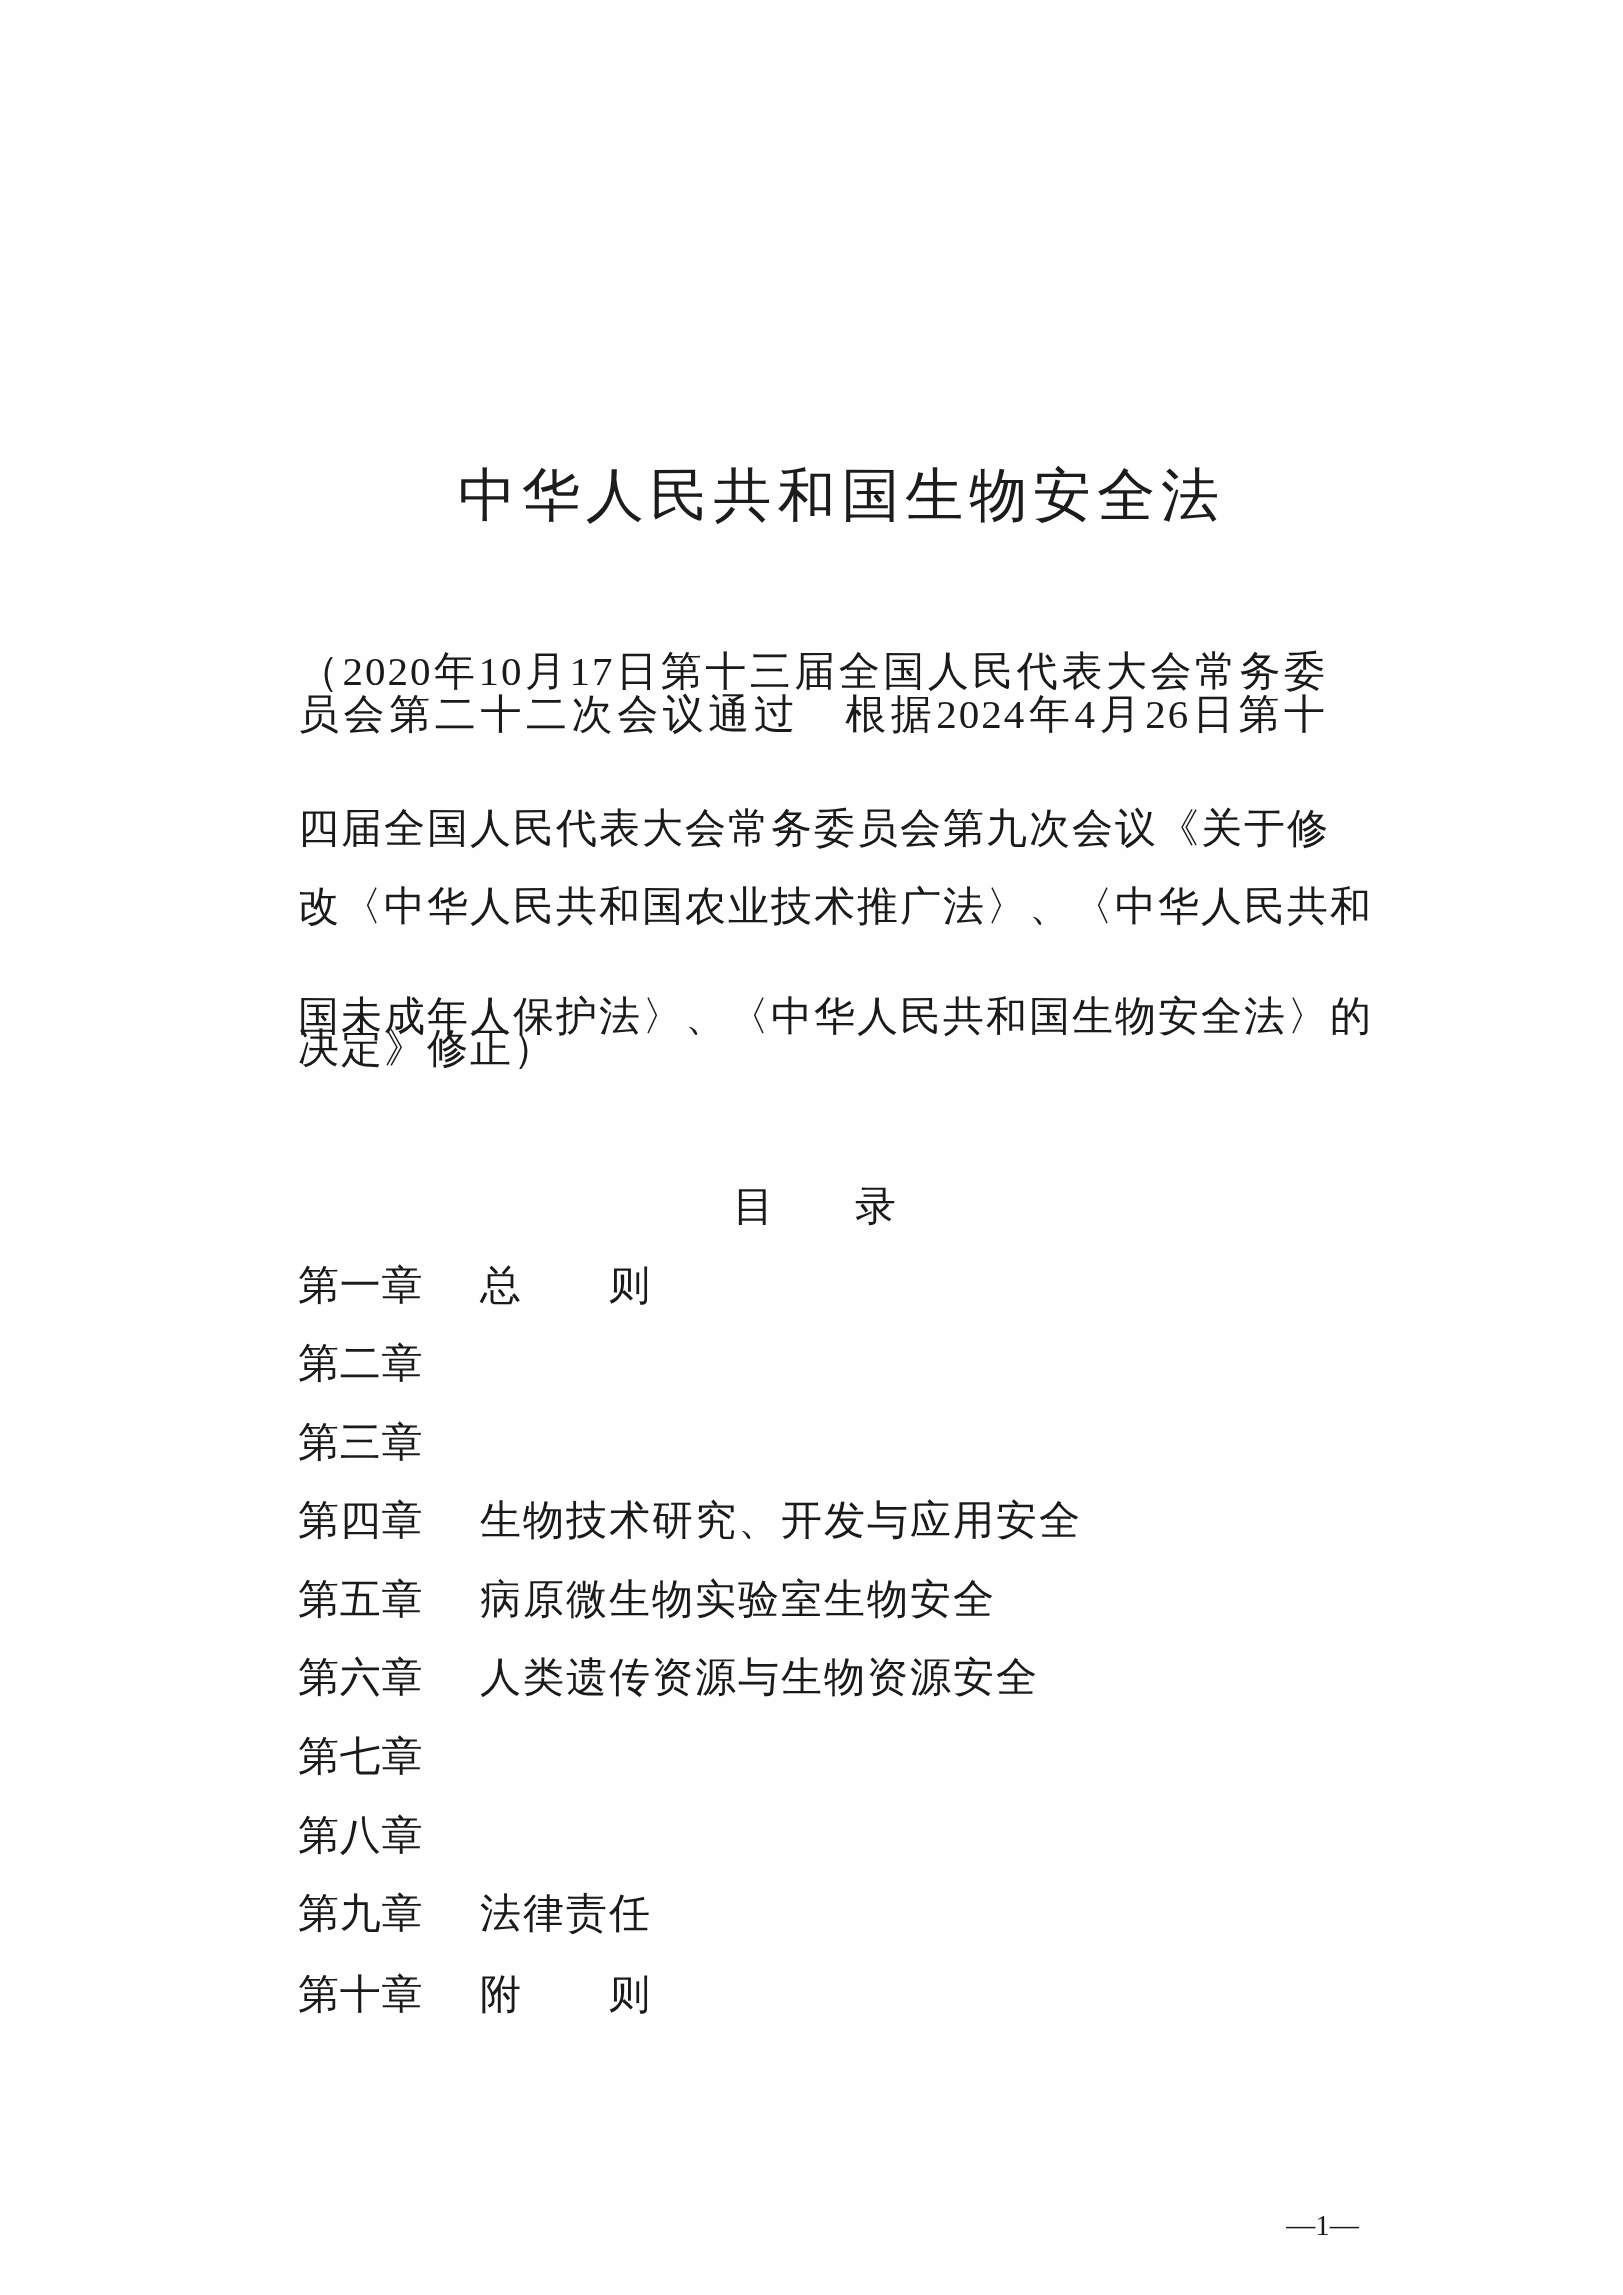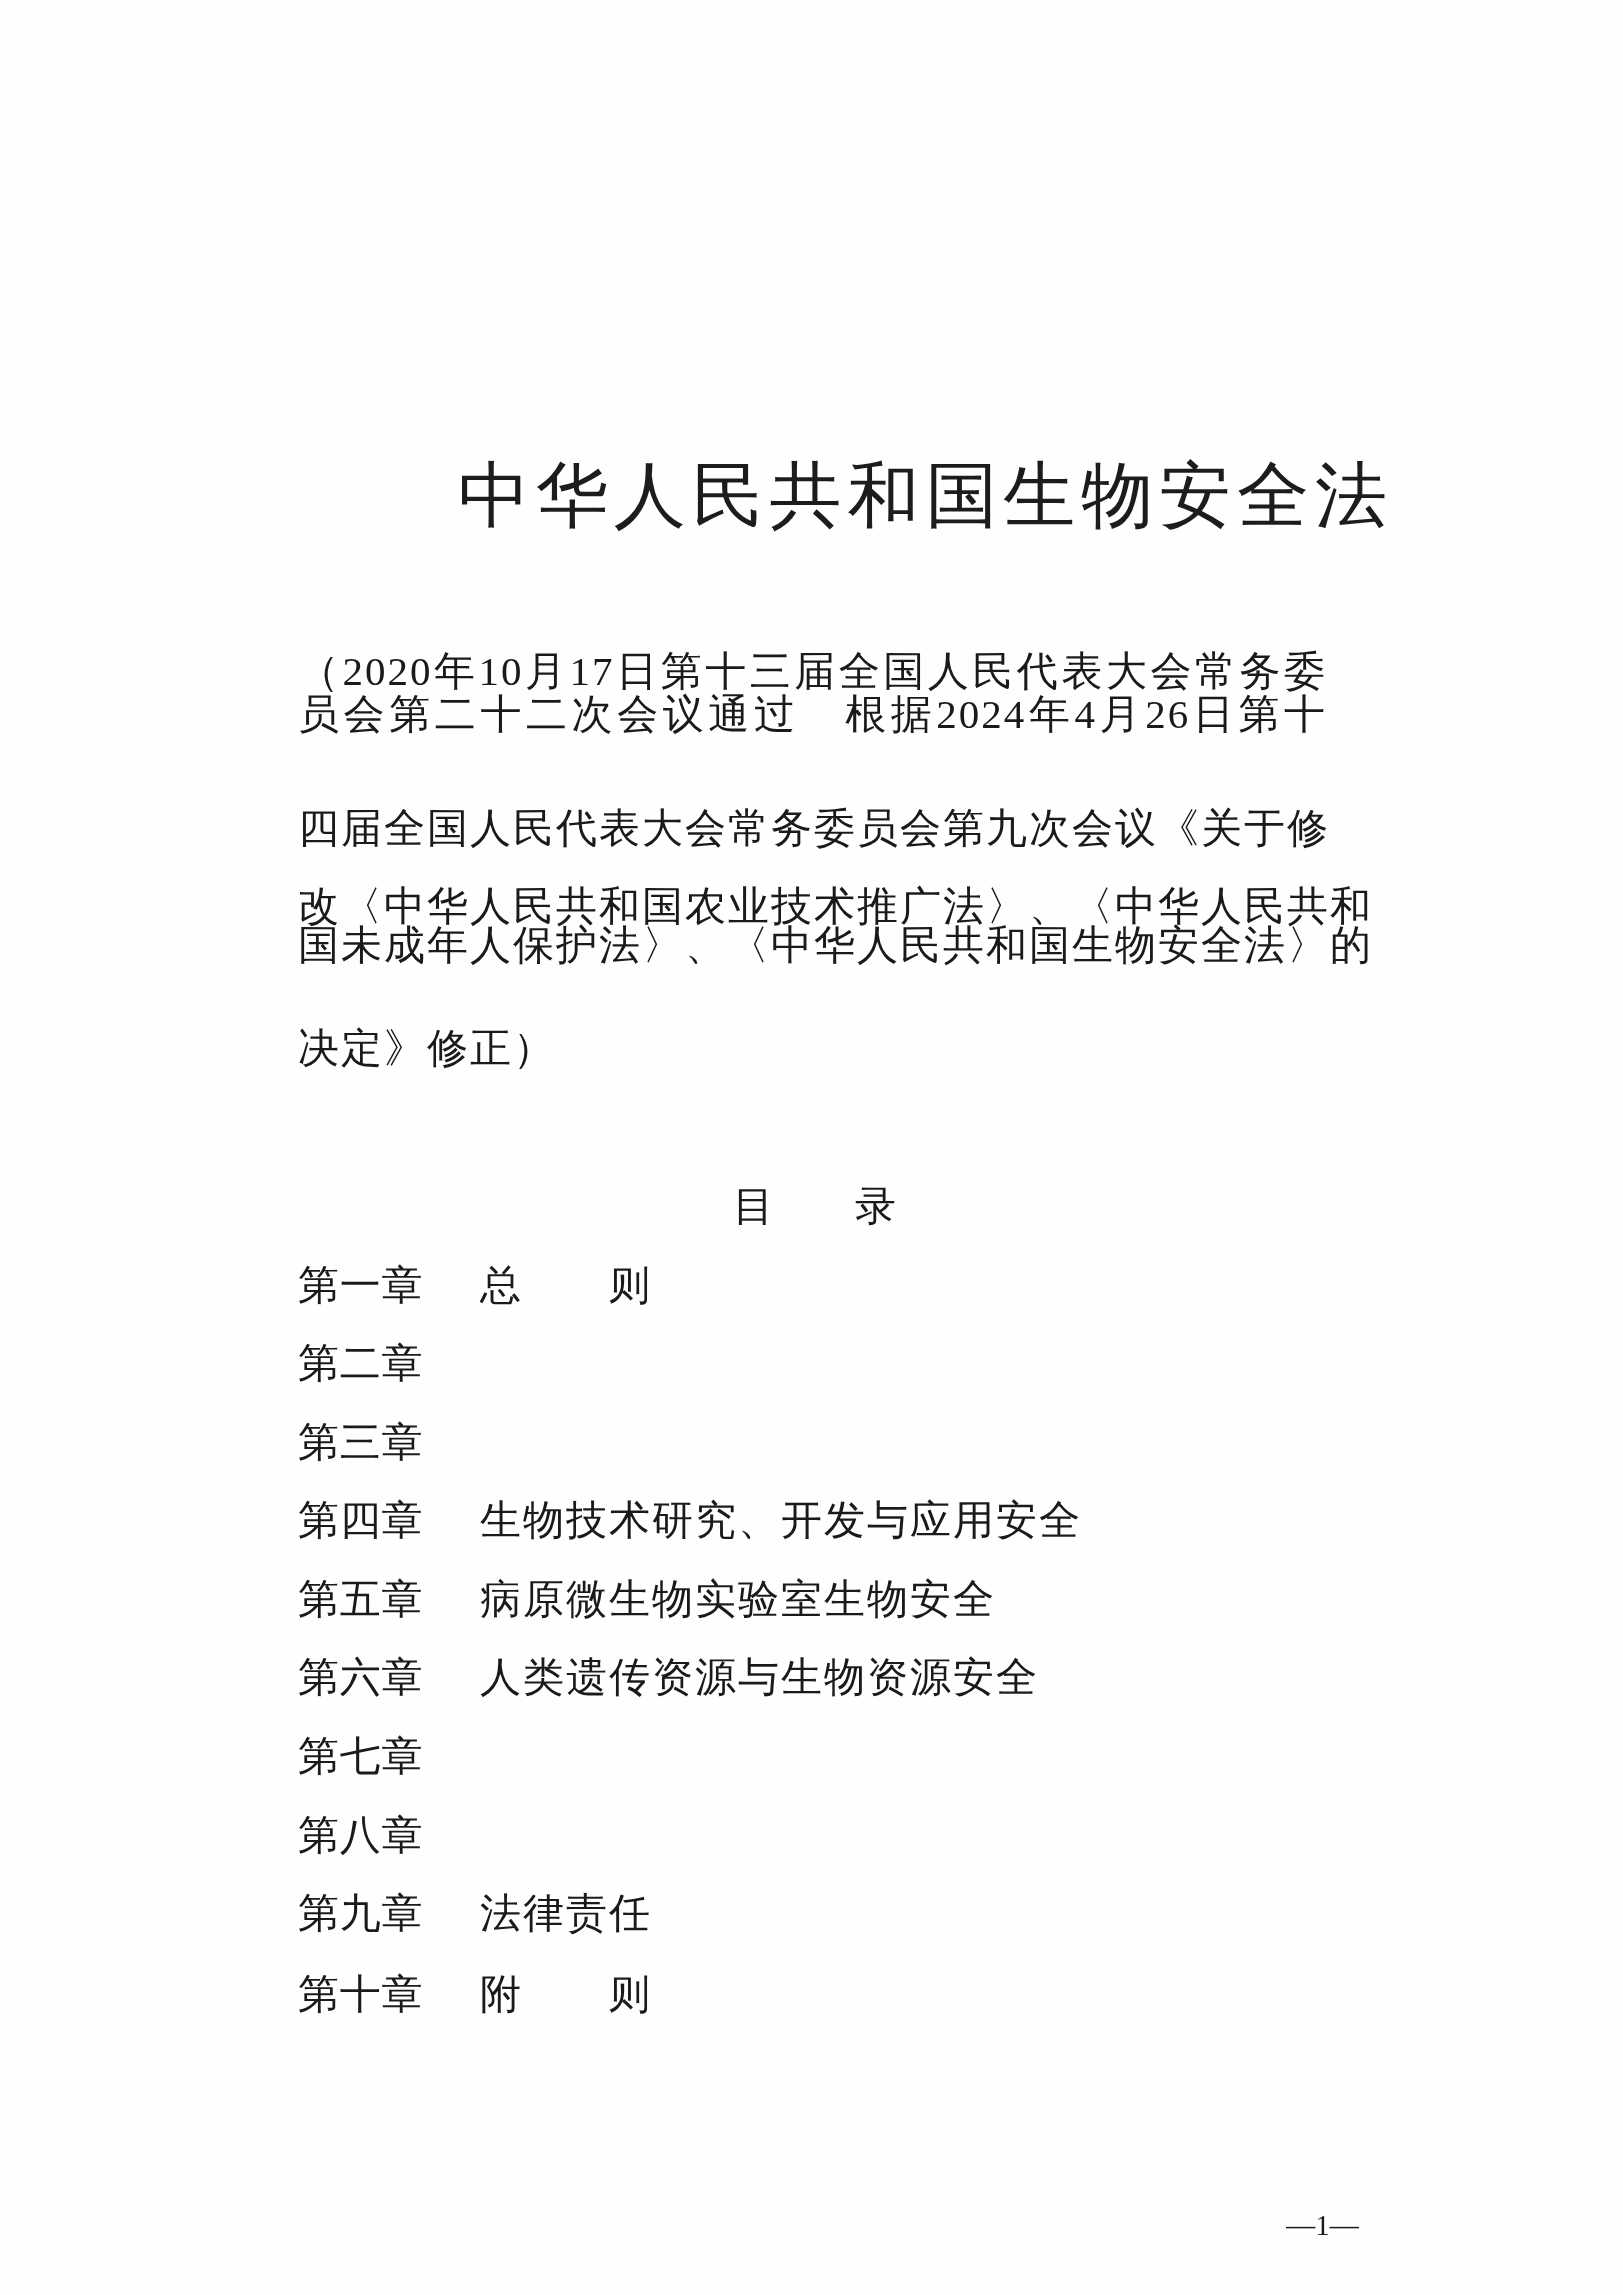--- a/index.html
+++ b/index.html
@@ -22,21 +22,21 @@
     height: 2295px;
     background: #fefefe;
   }
   .title {
     position: absolute;
     left: 458px;
     top: 458px;
     width: 713px;
     height: 76px;
     line-height: 76px;
-    font-size: 72px;
+    font-size: 58px;
     letter-spacing: 5.9px;
     text-align: right;
     white-space: nowrap;
     color: #1c1c1c;
   }
   .preamble-line {
     position: absolute;
     left: 298px;
     height: 52px;
     line-height: 52px;
@@ -103,21 +103,21 @@
 
 <div class="page">
 
   <div class="title">中华人民共和国生物安全法</div>
 
   <div>
     <div class="preamble-line full" style="top:630px">（2020年10月17日第十三届全国人民代表大会常务委</div>
     <div class="preamble-line full" style="top:673px">员会第二十二次会议通过　根据2024年4月26日第十</div>
     <div class="preamble-line full" style="top:787px">四届全国人民代表大会常务委员会第九次会议《关于修</div>
     <div class="preamble-line full" style="top:865px">改〈中华人民共和国农业技术推广法〉、〈中华人民共和</div>
-    <div class="preamble-line full" style="top:904px">国未成年人保护法〉、〈中华人民共和国生物安全法〉的</div>
+    <div class="preamble-line full" style="top:975px">国未成年人保护法〉、〈中华人民共和国生物安全法〉的</div>
     <div class="preamble-line" style="top:1022px">决定》修正）</div>
   </div>
 
   <div class="toc-heading">
     <span style="left:13px">目</span>
     <span style="left:135px">录</span>
   </div>
 
   <div>
     <div class="toc-row" style="top:1259px">

